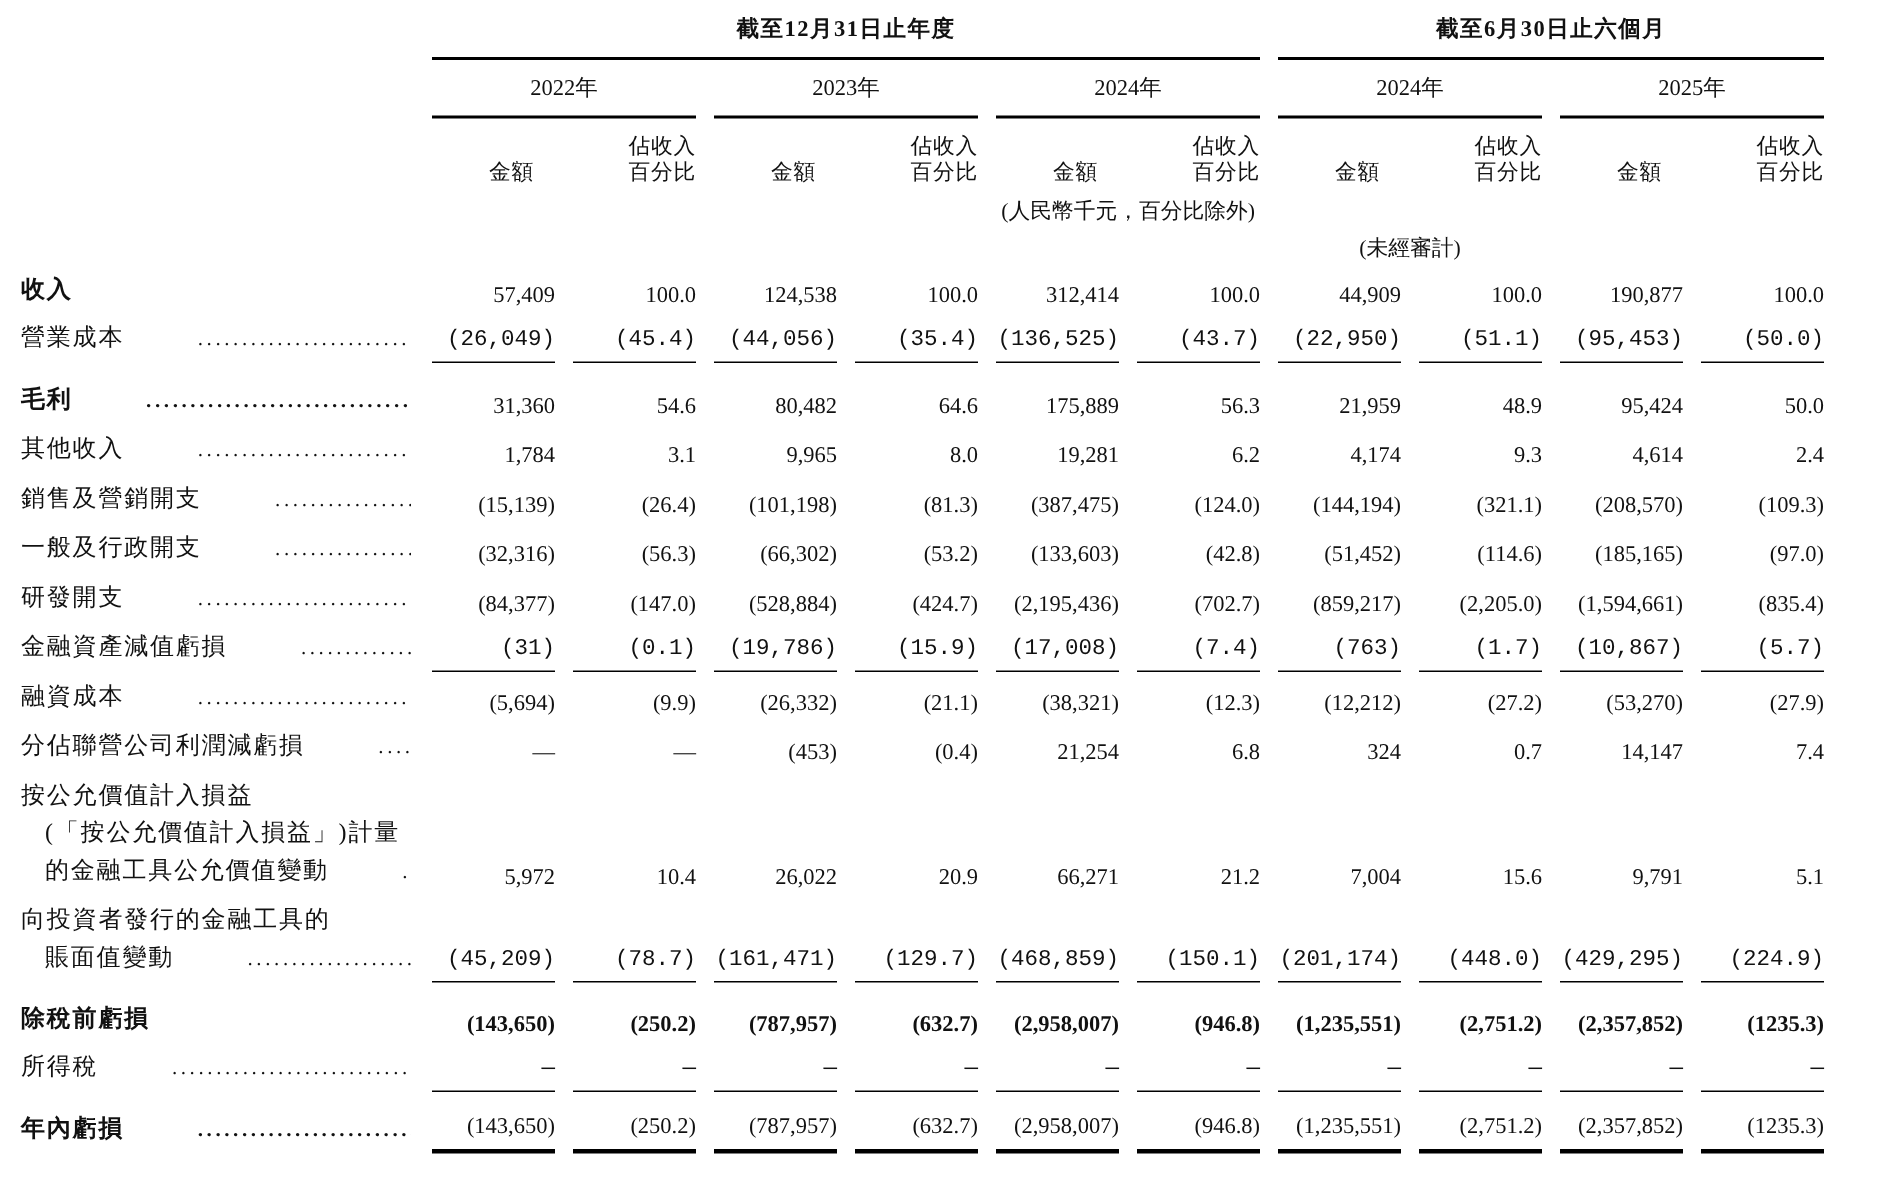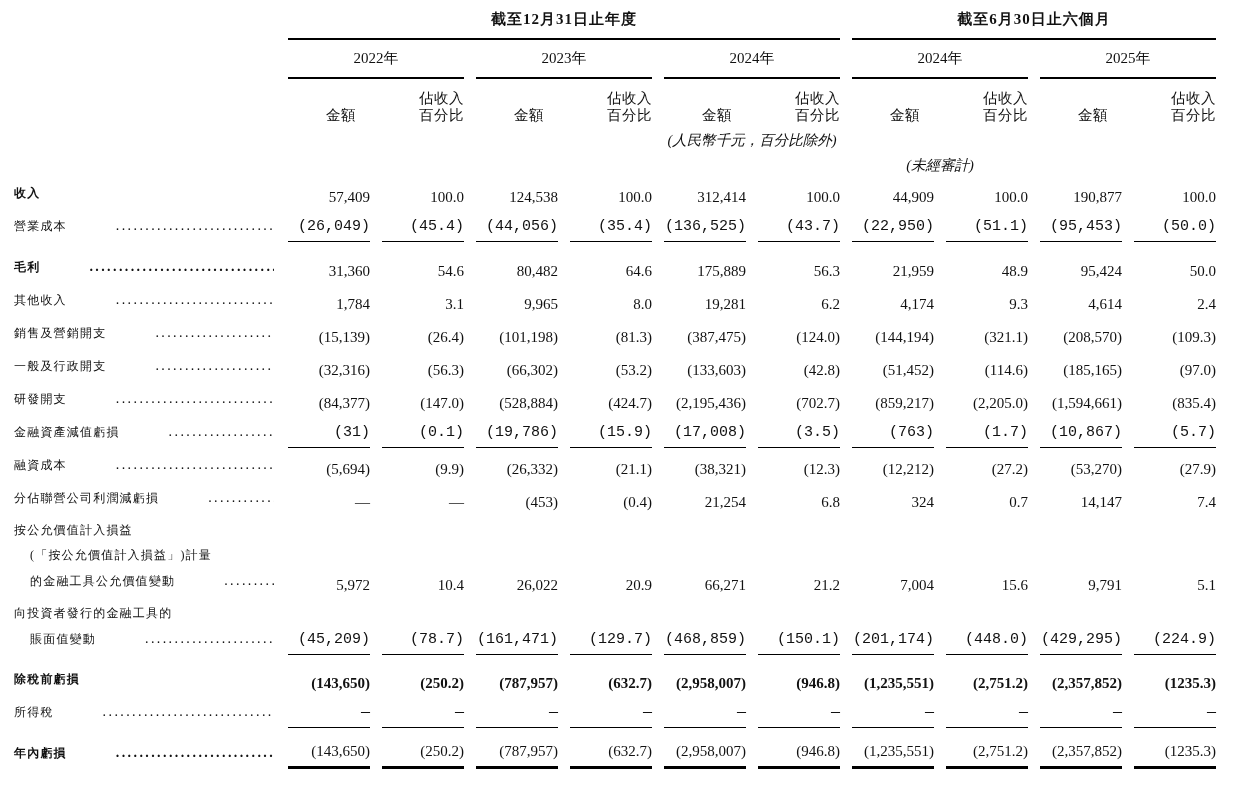--- a/index.html
+++ b/index.html
@@ -42,31 +42,30 @@
   tr.colhead-row td {
     text-align: right;
     font-size: 14.5px;
     line-height: 16.5px;
     letter-spacing: 0.5px;
     padding: 11px 0 4px 0;
     vertical-align: bottom;
   }
   tr.colhead-row td .amt-head { padding-right: 14px; }
   tr.note-row td {
-    font-style: italic;
     font-size: 14.5px;
     padding: 4px 0 2px 0;
     vertical-align: bottom;
   }
   .center-ovf { display: flex; justify-content: center; }
   .center-ovf span { white-space: nowrap; flex: 0 0 auto; }
 
   
   td.lbl {
-    font-size: 12px;
+    font-size: 16px;
     letter-spacing: 1.2px;
     line-height: 25px;
     padding: 4px 0 3px 0;
     vertical-align: bottom;
   }
   td.num {
     text-align: right;
     font-size: 15px;
     padding: 4px 0 3px 0;
     vertical-align: bottom;
@@ -324,21 +323,21 @@
             <div class="lblwrap">
               <span class="txt">金融資產減值虧損</span>
               <span class="dots"></span>
             </div>
           </td>
           <td class="num">(31)</td>
           <td class="num">(0.1)</td>
           <td class="num">(19,786)</td>
           <td class="num">(15.9)</td>
           <td class="num">(17,008)</td>
-          <td class="num">(3.5)</td>
+          <td class="num">(7.4)</td>
           <td class="num">(763)</td>
           <td class="num">(1.7)</td>
           <td class="num">(10,867)</td>
           <td class="num">(5.7)</td>
         </tr>
         <tr>
           <td class="lbl">
             <div class="lblwrap">
               <span class="txt">融資成本</span>
               <span class="dots"></span>

